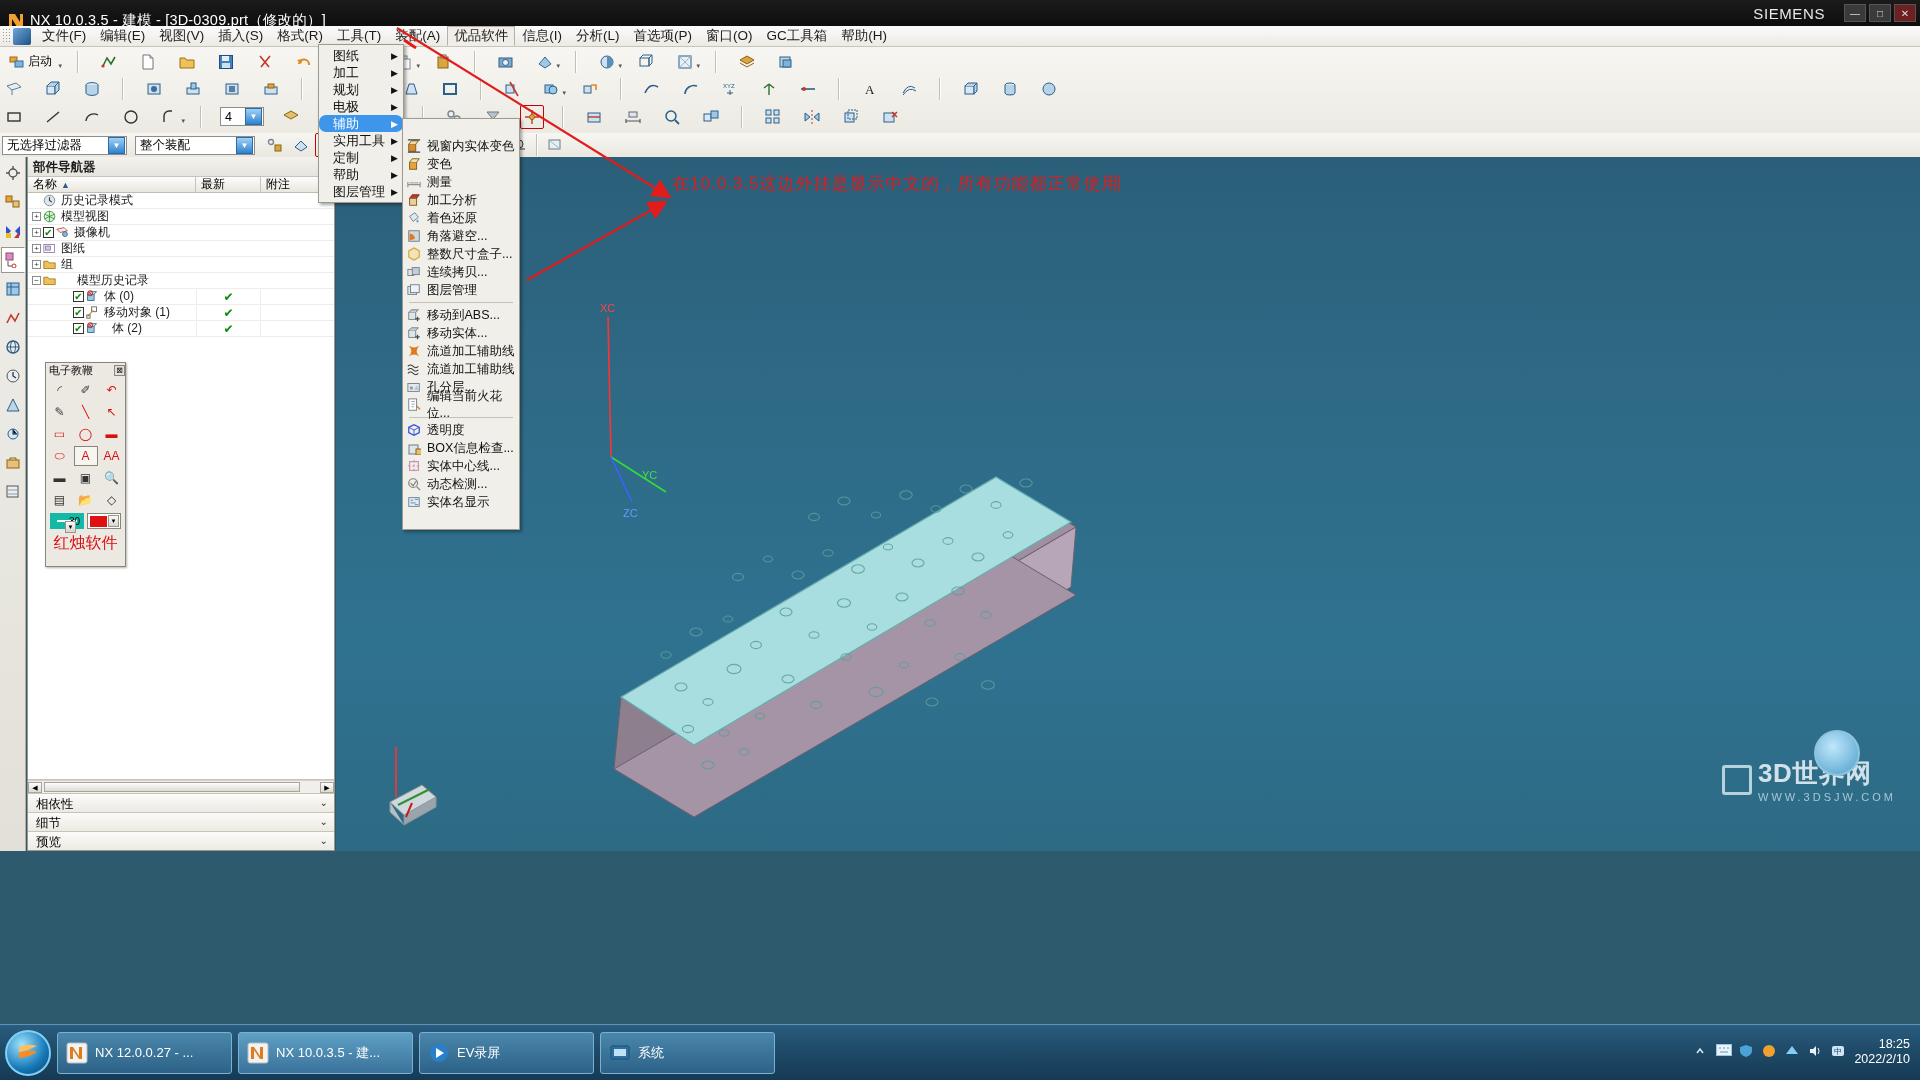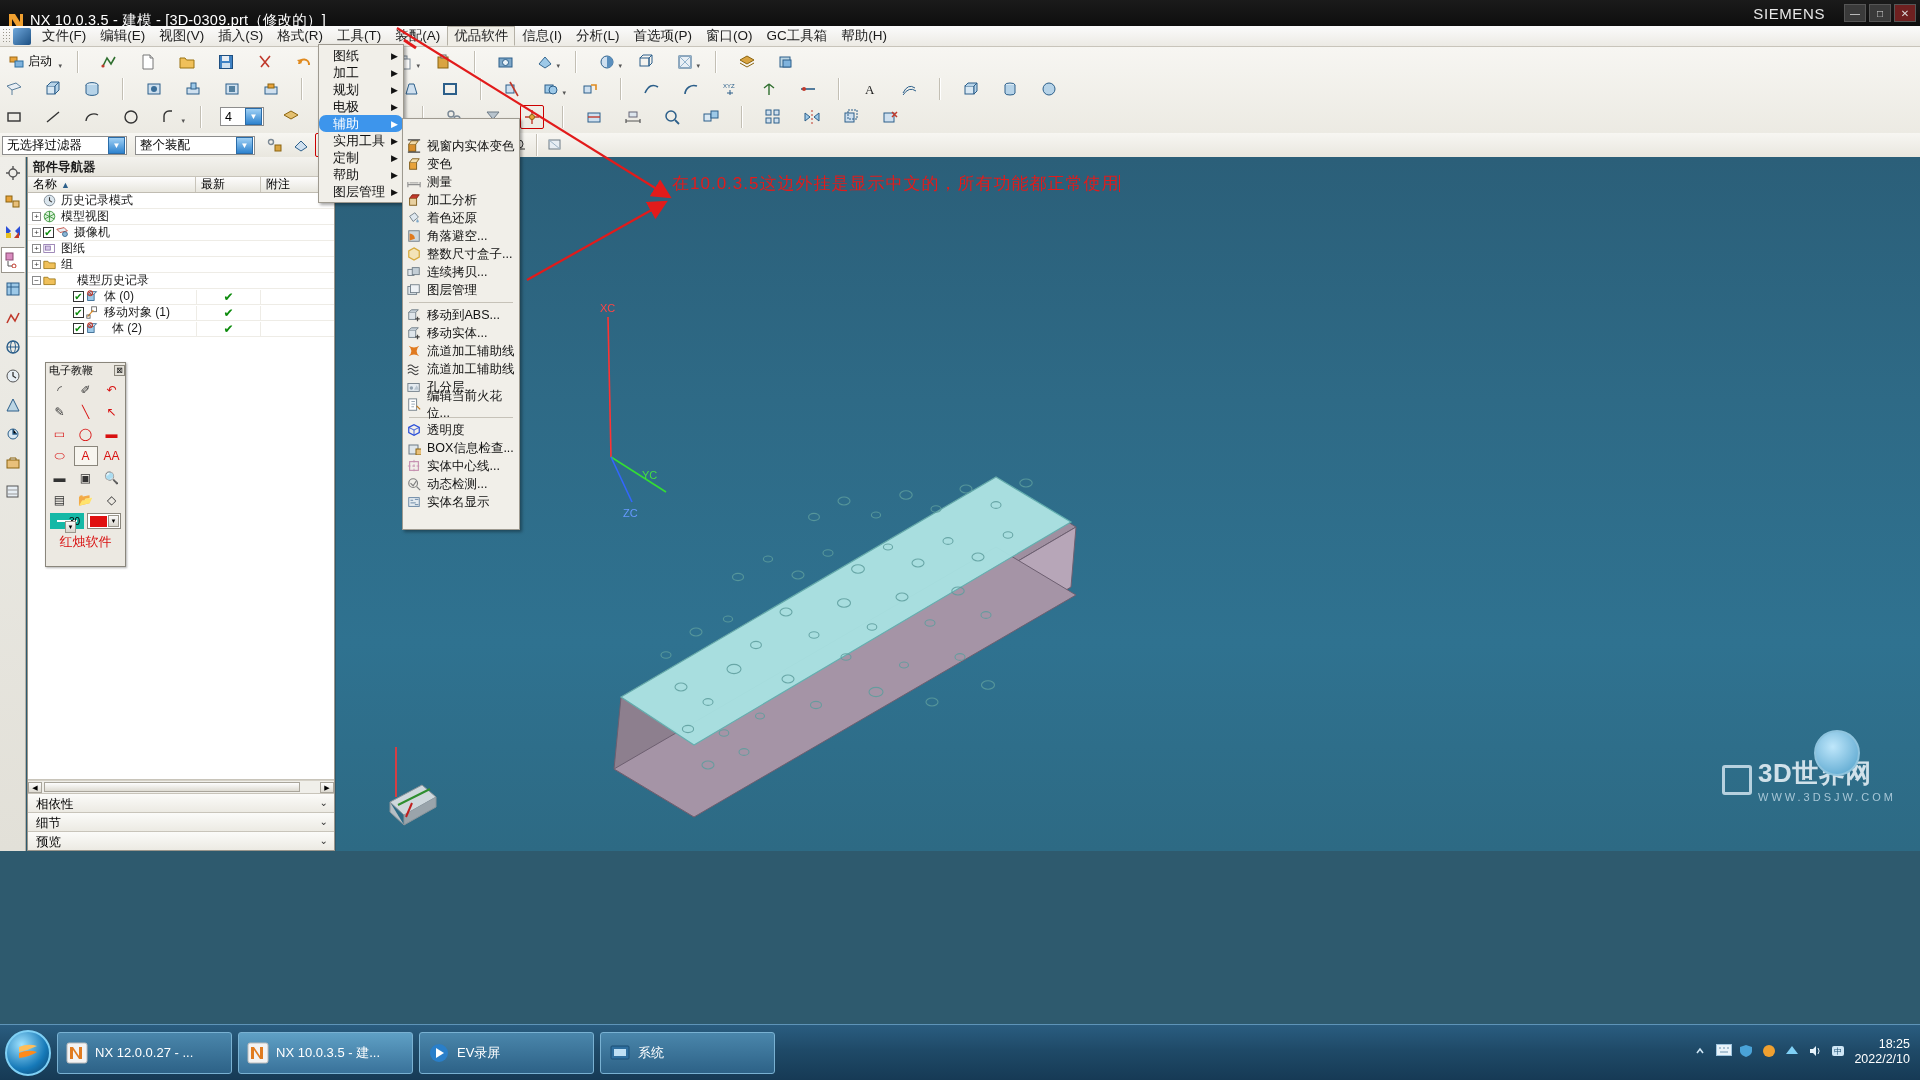--- a/index.html
+++ b/index.html
@@ -202,21 +202,21 @@
       font-size:10px; display:flex; align-items:center; padding-left:12px; position:relative;}
   .etool .sizebox .ar { position:absolute; right:1px; top:1px; width:11px; height:12px;
       background:linear-gradient(#fafafa,#d8d5cc); border:1px solid #9a968c; font-size:6px;
       text-align:center; line-height:11px;}
   .etool .colorbox { width: 34px; height: 16px; border:1px solid #8a867c; background:#fff;
       display:flex; align-items:center; position:relative; }
   .etool .colorbox .sw { width: 17px; height: 11px; margin-left:2px; }
   .etool .colorbox .ar { position:absolute; right:1px; top:1px; width:11px; height:12px;
       background:linear-gradient(#fafafa,#d8d5cc); border:1px solid #9a968c; font-size:6px;
       text-align:center; line-height:11px;}
-  .etool .brand { text-align:center; font-size:13px; color:#d81010; margin-top:4px; }
+  .etool .brand { text-align:center; font-size:16px; color:#d81010; margin-top:4px; }
 
   
   .annot-text {
     position: absolute; left: 672px; top: 172px; z-index: 40;
     color: #e21b1b; font-size: 17px; letter-spacing: 1px; white-space: nowrap;
   }
   .annot-text .caret { display:inline-block; width:1px; height:17px;
       background:#e21b1b; vertical-align:-3px; }
   svg.arrows { position: absolute; left:0; top:0; width:1920px; height:1080px;
       pointer-events:none; z-index: 80; }

